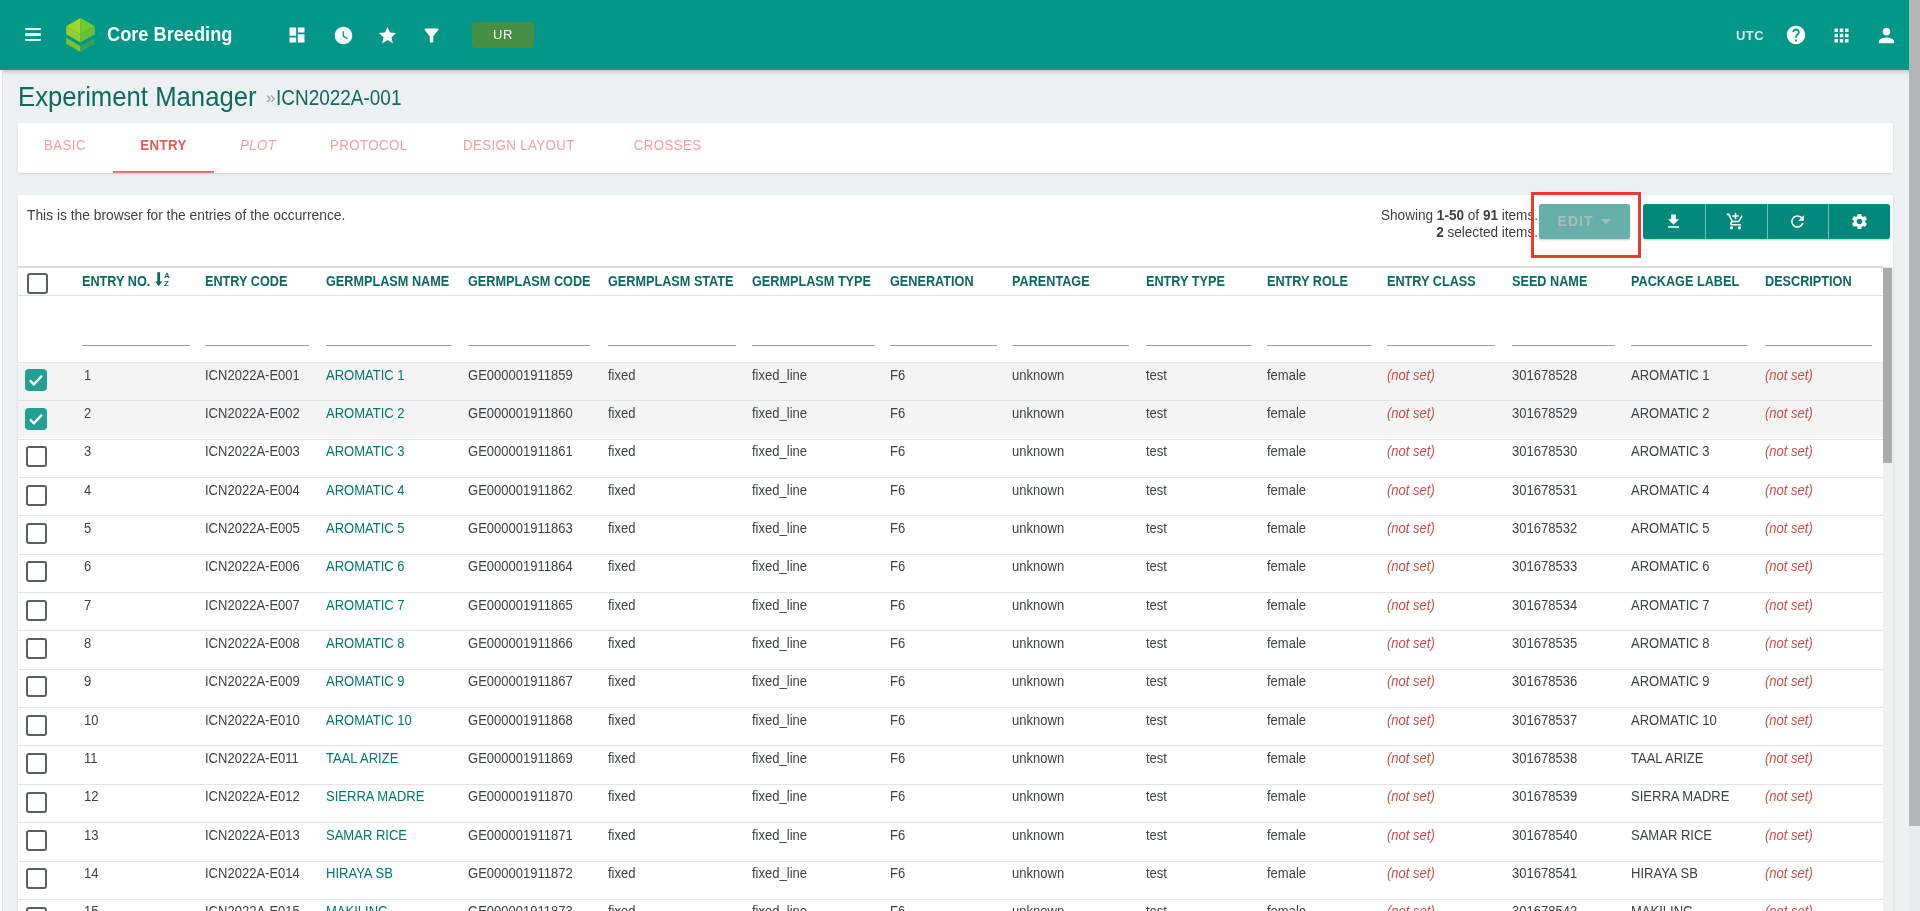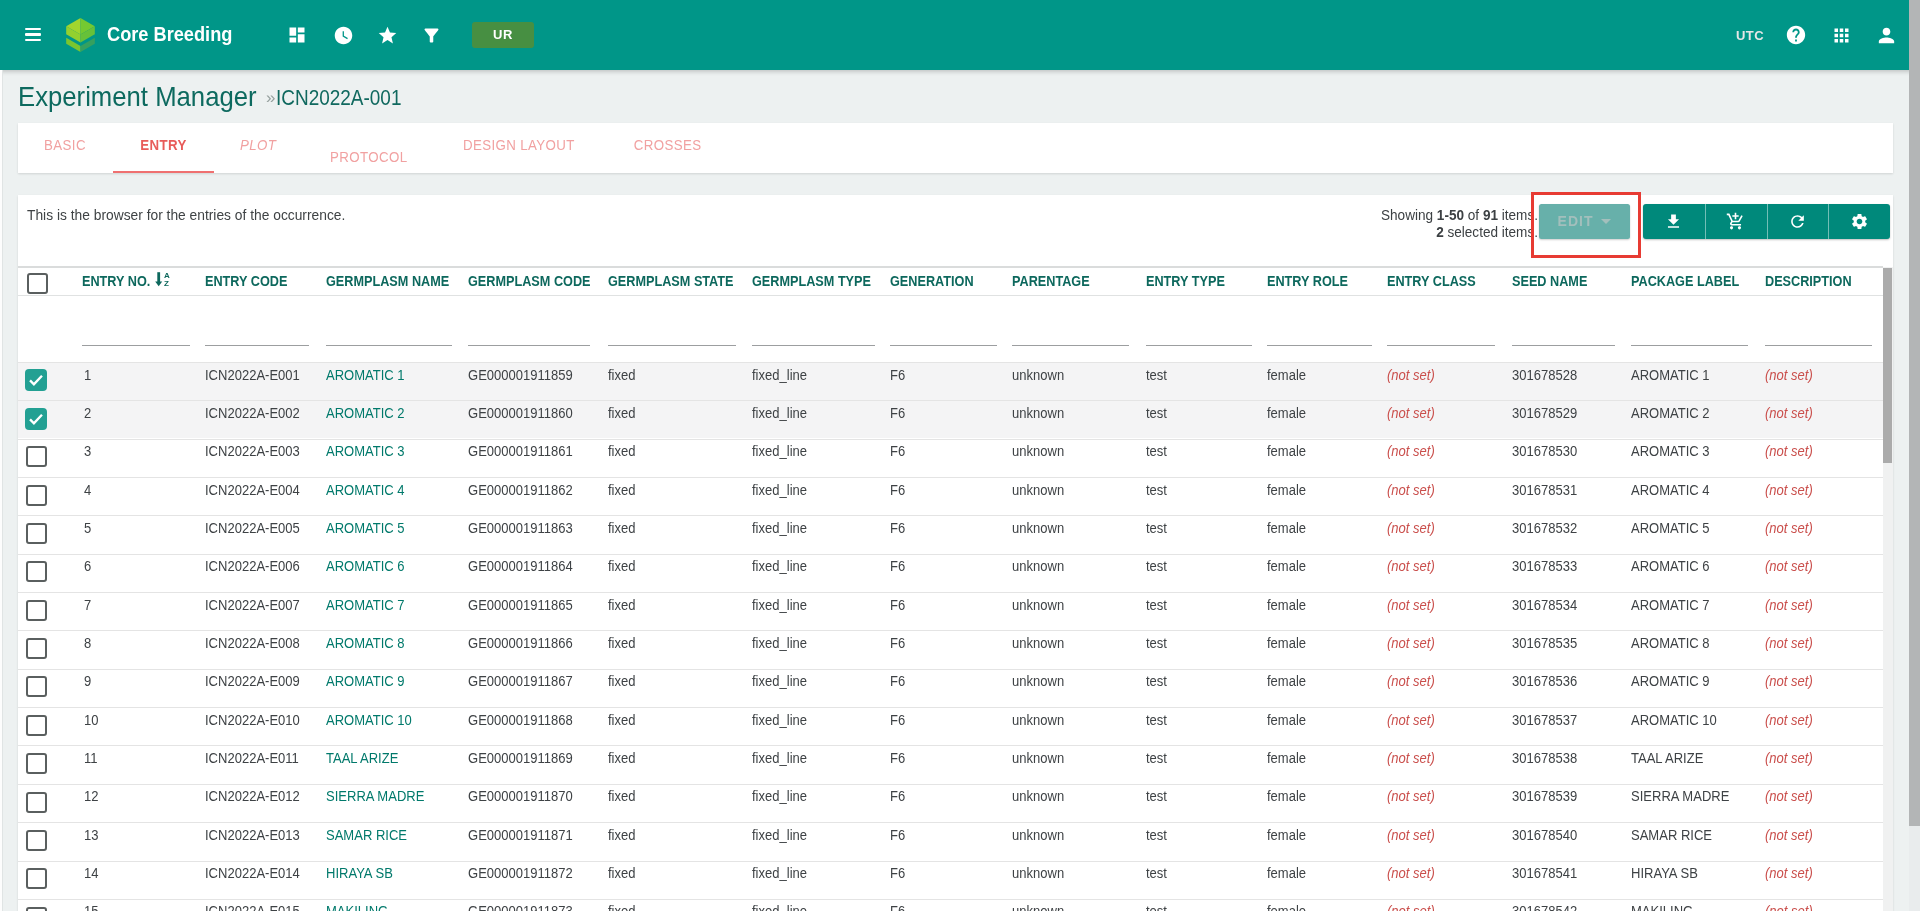--- a/index.html
+++ b/index.html
@@ -4,21 +4,21 @@
 <style>
   * { margin:0; padding:0; box-sizing:border-box; }
   html,body { width:1920px; height:911px; overflow:hidden; }
   body { font-family:"Liberation Sans", sans-serif; background:#edf1f1; position:relative; }
   .abs { position:absolute; }
 
   
   #topbar { position:absolute; left:0; top:0; width:1920px; height:70px; background:#009688; box-shadow:0 2px 4px rgba(0,0,0,.18); }
   .burger span { display:block; width:16px; height:2.5px; background:#fff; border-radius:1px; margin-bottom:3.1px; }
   #brand { position:absolute; left:107px; top:24px; color:#fff; font-size:20px; font-weight:bold; line-height:20px; transform:scaleX(.91); transform-origin:left top; white-space:nowrap; }
-  .urbtn { position:absolute; left:472px; top:22px; width:62px; height:26px; background:#478f42; border-radius:3px; color:#fff; font-size:13px; font-weight:bold; text-align:center; line-height:26px; letter-spacing:.5px; }
+  .urbtn { position:absolute; left:472px; top:22px; width:62px; height:26px; background:#478f42; border-radius:3px; color:#fff; font-size:13px; font-weight:normal; text-align:center; line-height:26px; letter-spacing:.5px; }
   .utc { position:absolute; left:1736px; top:28px; color:#e4e7e7; font-size:13px; font-weight:bold; letter-spacing:.4px; }
 
   
   #leftstrip { position:absolute; left:0; top:70px; width:2.5px; height:841px; background:#fdfdfd; border-right:1px solid #e0e4e4; }
 
   
   #title { position:absolute; left:18px; top:82px; font-size:28px; line-height:30px; color:#0d6a5f; transform:scaleX(.918); transform-origin:left top; white-space:nowrap; }
   #chev { position:absolute; left:266px; top:89px; font-size:17px; line-height:17px; color:#95a09e; }
   #sub { position:absolute; left:276px; top:86.5px; font-size:21.8px; line-height:22px; color:#10695f; transform:scaleX(.87); transform-origin:left top; white-space:nowrap; }
 
@@ -108,21 +108,21 @@
 
 <div id="leftstrip"></div>
 <div id="title">Experiment Manager</div>
 <div id="chev">»</div>
 <div id="sub">ICN2022A-001</div>
 
 <div id="tabcard"></div>
 <div class="tab" style="left:18px; width:94.8px;"><span>BASIC</span></div>
 <div class="tab active" style="left:112.8px; width:101px;"><span>ENTRY</span></div>
 <div class="tab" style="left:213.8px; width:89px;font-style:italic;"><span>PLOT</span></div>
-<div class="tab" style="left:302.8px; width:132.8px;margin-top:12px;"><span>PROTOCOL</span></div>
+<div class="tab" style="left:302.8px; width:132.8px;"><span>PROTOCOL</span></div>
 <div class="tab" style="left:435.6px; width:166px;"><span>DESIGN LAYOUT</span></div>
 <div class="tab" style="left:601.5px; width:133px;"><span>CROSSES</span></div>
 <div id="tabline"></div>
 
 <div id="card"></div>
 <div id="desc">This is the browser for the entries of the occurrence.</div>
 <div id="showing">Showing <b>1-50</b> of <b>91</b> items.<br><b>2</b> selected items.</div>
 
 <div id="editbtn">EDIT <span style="display:inline-block; vertical-align:2.5px; margin-left:3px; width:0; height:0; border-left:5px solid transparent; border-right:5px solid transparent; border-top:5px solid #a3bfbc;"></span></div>
 <div id="btnblock">

